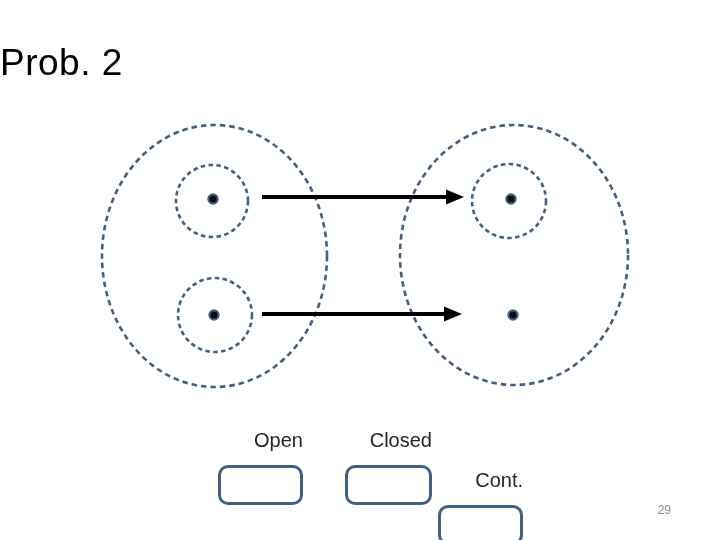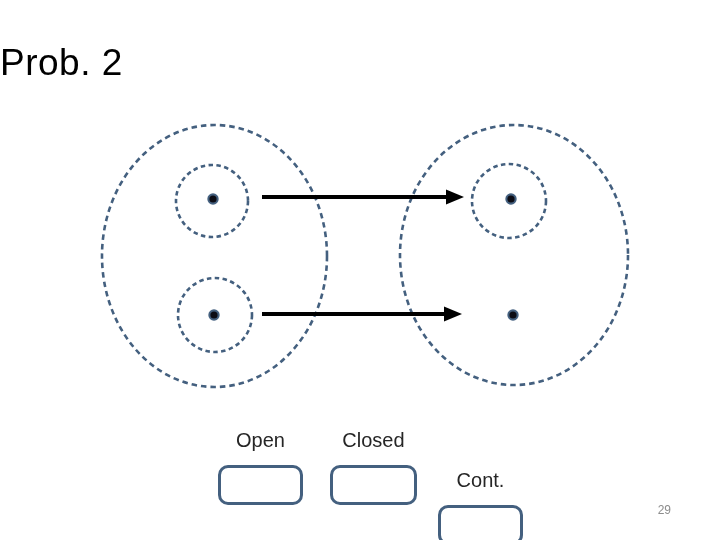--- a/index.html
+++ b/index.html
@@ -20,24 +20,24 @@
   }
   svg.diagram { position: absolute; left: 0; top: 0; }
   .dashed-large { fill: none; stroke: var(--shape, #44607f); stroke-width: 2.6; stroke-dasharray: 5.5 4; }
   .dashed-small { fill: none; stroke: var(--shape, #44607f); stroke-width: 2.6; stroke-dasharray: 4.5 3.4; }
   .dot-ring { fill: var(--shape, #44607f); }
   .dot-core { fill: var(--dot, #0c0c14); }
   .arrow-line { stroke: var(--arrow, #000); stroke-width: 3.8; }
   .arrow-head { fill: var(--arrow, #000); }
   .legend-col {
     position: absolute; top: 428px;
-    display: flex; flex-direction: column; align-items: center;
+    display: flex; flex-direction: column; align-items: flex-end;
   }
   .col-1 { left: 218px; width: 85px; }
-  .col-2 { left: 330px; width: 87px; }
+  .col-2 { left: 345px; width: 87px; }
   .col-3 { left: 438px; width: 85px; margin-top: 40px; }
   .legend-label {
     font-size: 20px; line-height: 24px;
     color: var(--label, #262626);
     white-space: nowrap;
   }
   .answer-box {
     box-sizing: border-box;
     height: 40px; align-self: stretch;
     margin-top: 13px;

